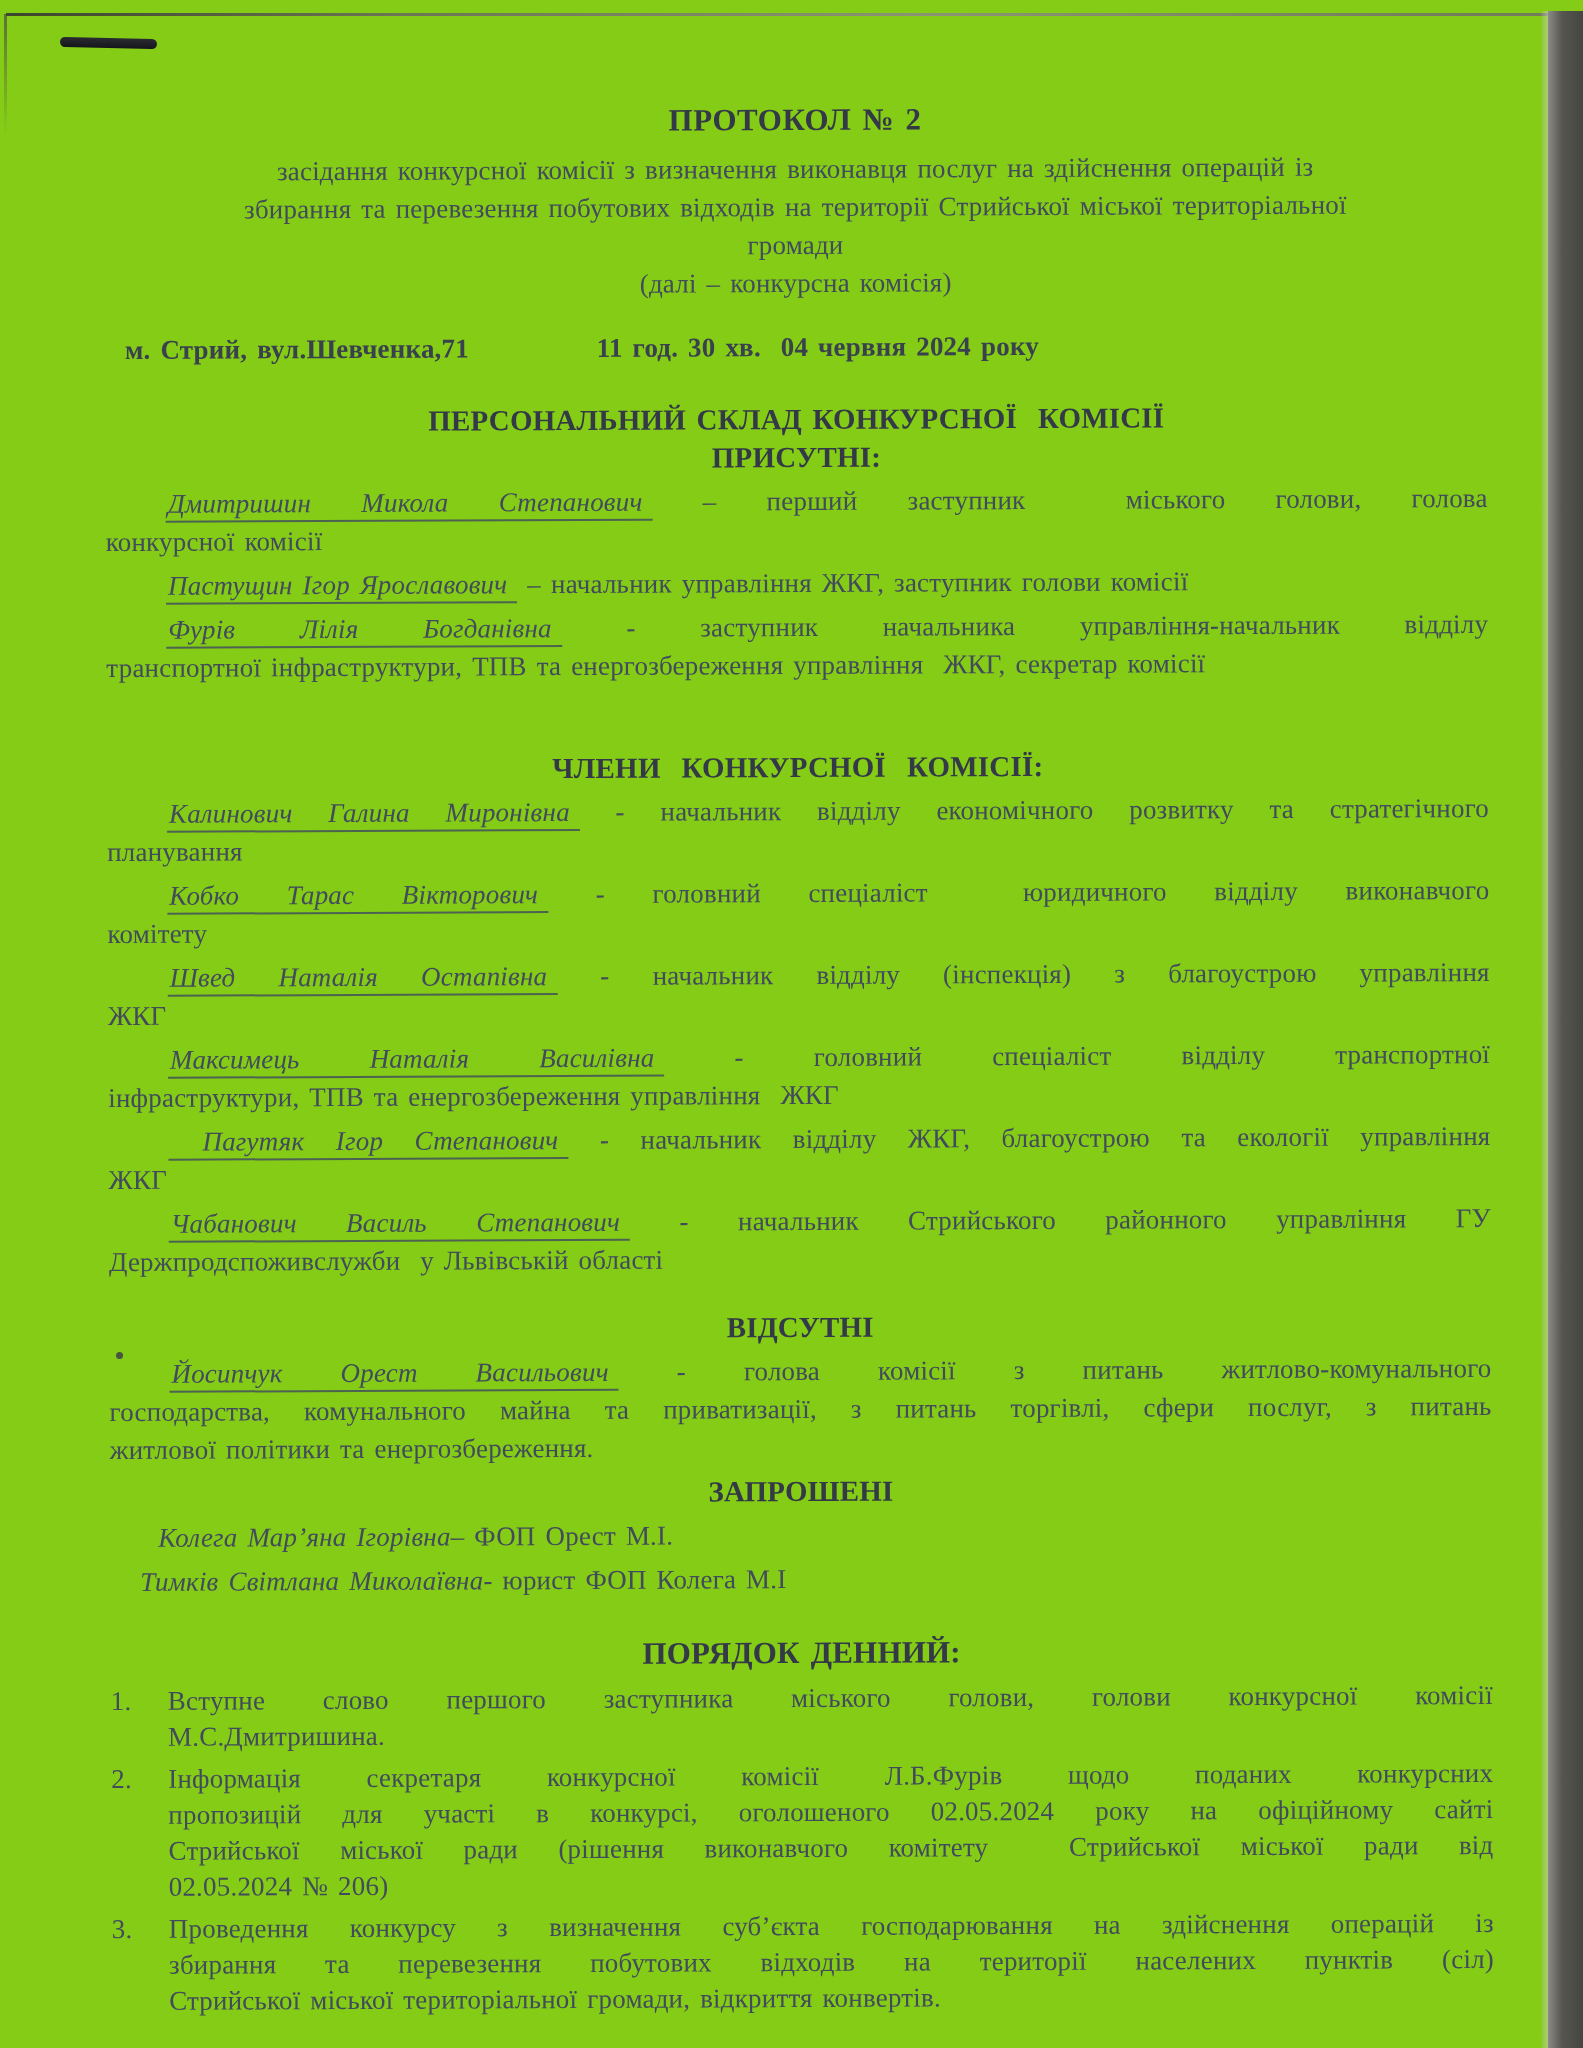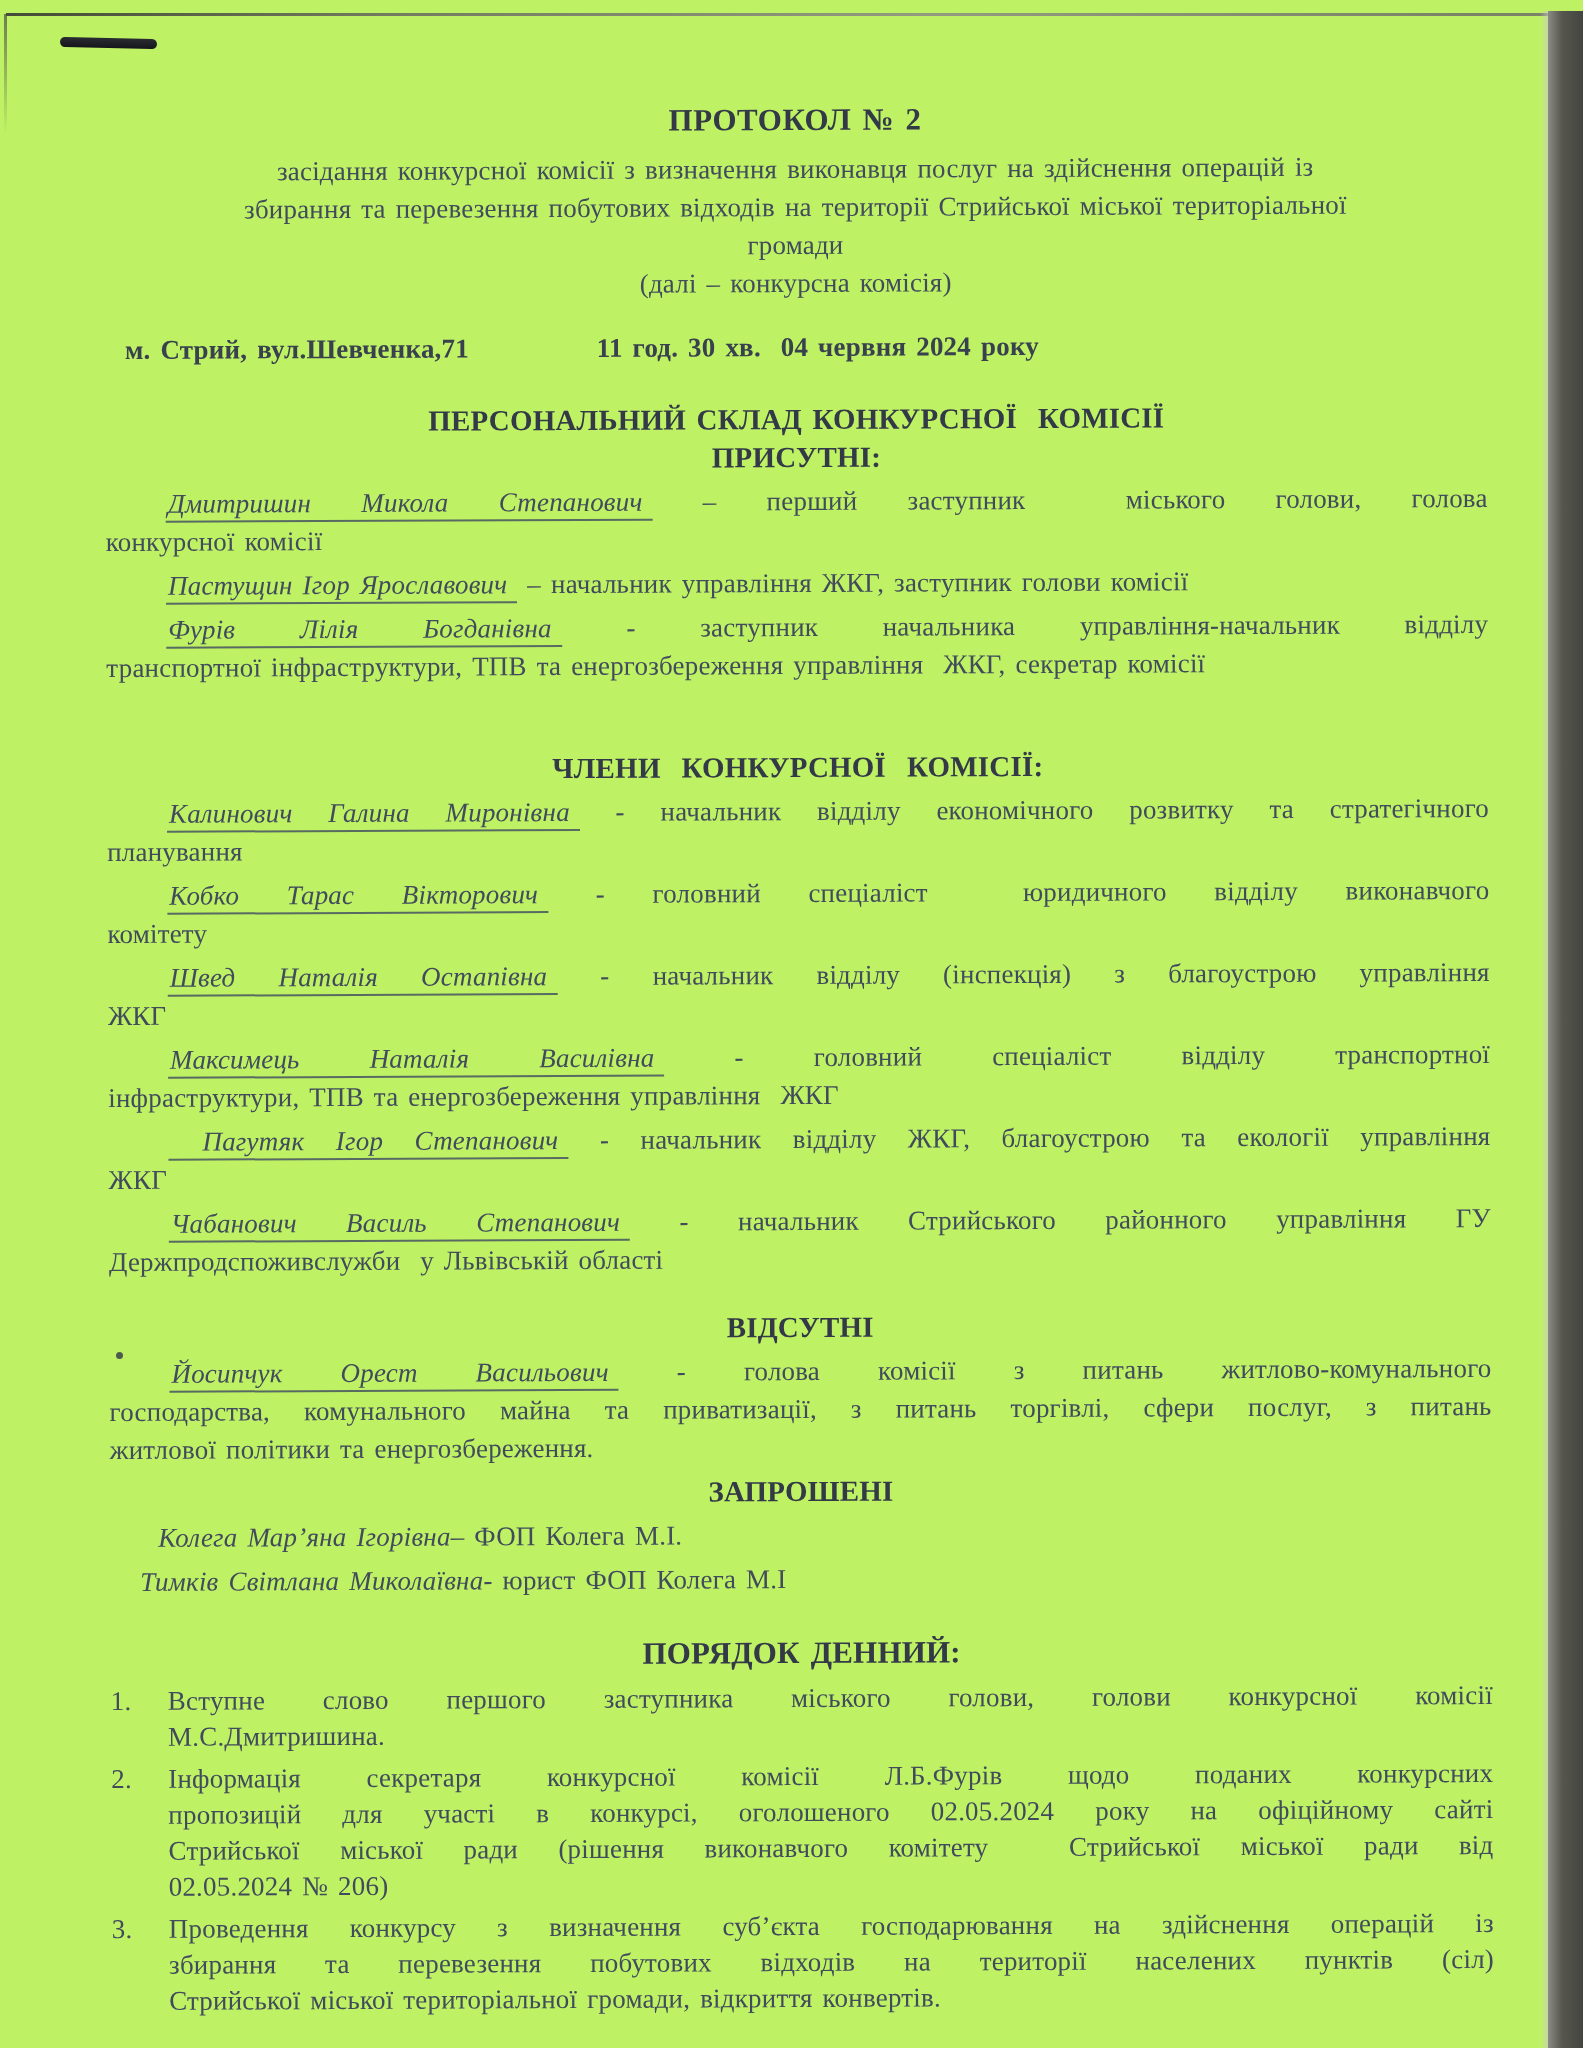--- a/index.html
+++ b/index.html
@@ -1,18 +1,18 @@
 <!DOCTYPE html>
 <html><head>
 <meta charset="utf-8">
 <style>
   html,body { margin:0; padding:0; background:#dcdcd8; }
   .page {
     position:relative; width:1583px; height:2048px;
-    background:#bef264; overflow:hidden;
+    background:#84cc16; overflow:hidden;
     font-family:"Liberation Serif", serif;
   }
   
   .top-hairline { position:absolute; left:6px; top:13px; width:1542px; height:3px;
     background:linear-gradient(to right,#2e2e2e,#66665f 25%,#8b8b85 60%,#6f6f68 95%); opacity:.85; }
   .left-hairline { position:absolute; left:4px; top:14px; width:3px; height:120px;
     background:linear-gradient(#4a4a46,rgba(120,120,115,0)); opacity:.7; }
   .corner-dash { position:absolute; left:60px; top:38px; width:97px; height:10px;
     background:linear-gradient(#2a2c33,#15161a); border-radius:5px; transform:rotate(1.4deg); }
   .right-band { position:absolute; left:1548px; top:11px; width:35px; height:2037px;
@@ -120,21 +120,21 @@
     <p class="cont">Держпродспоживслужби&nbsp; у Львівській області</p>
 
     <h2 class="hc mt-absent">ВІДСУТНІ</h2>
 
     <p class="entry jl"><span class="name">Йосипчук Орест Васильович</span> <span>-</span> <span>голова комісії з питань житлово-комунального</span></p>
     <p class="cont jl">господарства, комунального майна та приватизації, з питань торгівлі, сфери послуг, з питань</p>
     <p class="cont">житлової політики та енергозбереження.</p>
 
     <h2 class="hc mt-invited">ЗАПРОШЕНІ</h2>
 
-    <p class="entry inv"><span class="name noline">Колега Мар’яна Ігорівна</span><span>–</span> <span>ФОП Колега М.І.</span></p>
+    <p class="entry inv"><span class="name noline">Колега Мар’яна Ігорівна</span><span>–</span> <span>ФОП Орест М.І.</span></p>
     <p class="entry inv2"><span class="name noline">Тимків Світлана Миколаївна</span><span>-</span> <span>юрист ФОП Колега М.І</span></p>
 
     <h2 class="hc mt-agenda">ПОРЯДОК ДЕННИЙ:</h2>
 
     <div class="agenda-wrap">
 
       <div class="aitem">
         <div class="anum">1.</div>
         <div class="atxt">
           <div class="al jl">Вступне слово першого заступника міського голови, голови конкурсної комісії</div>

